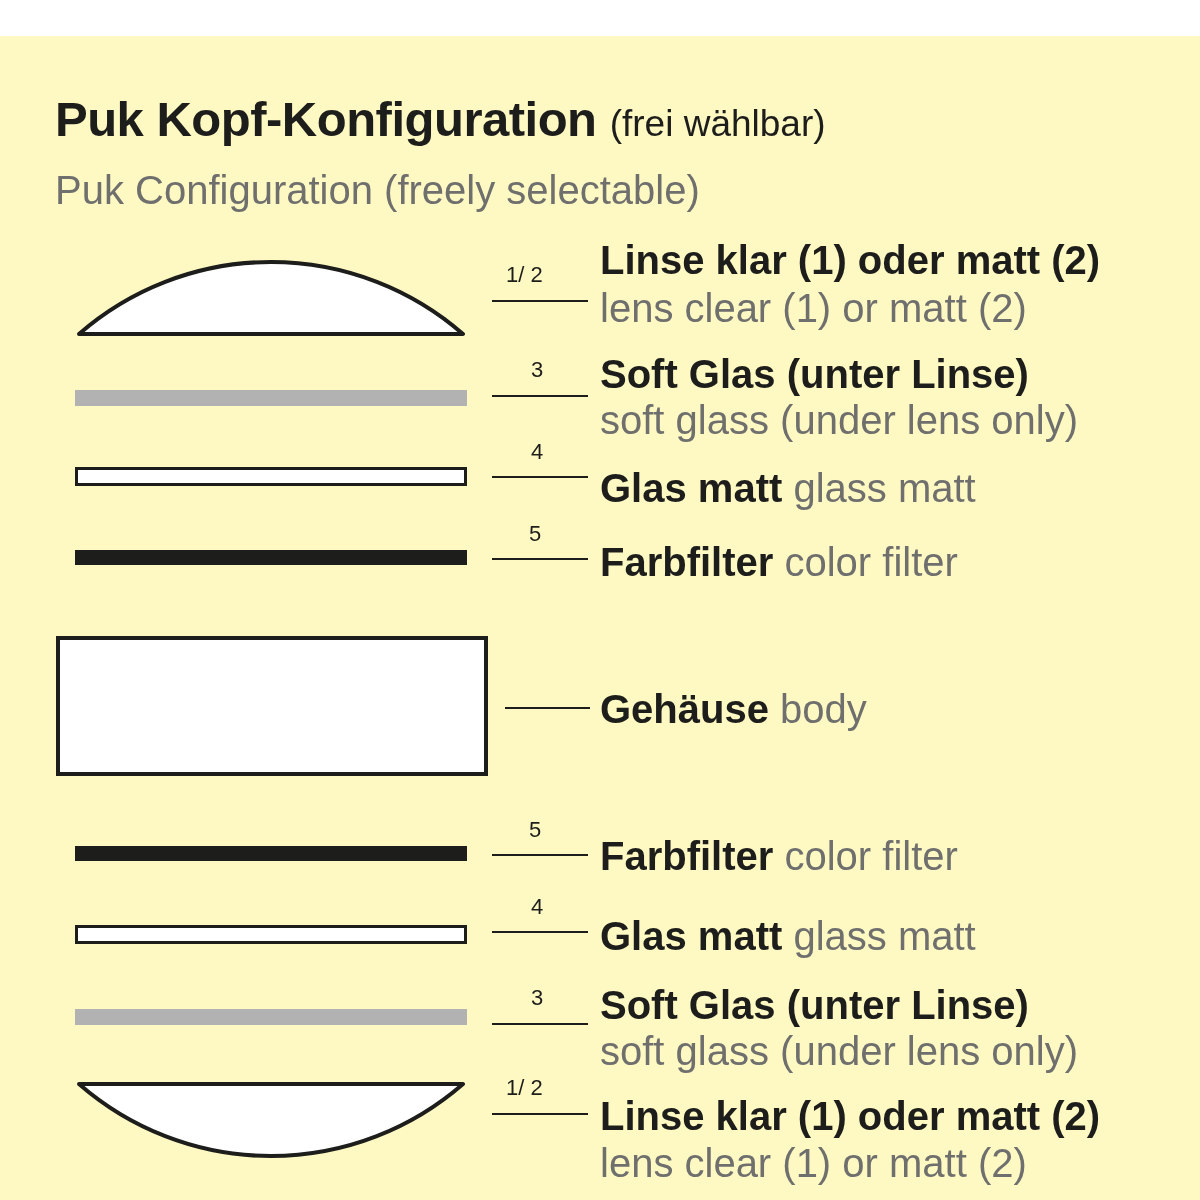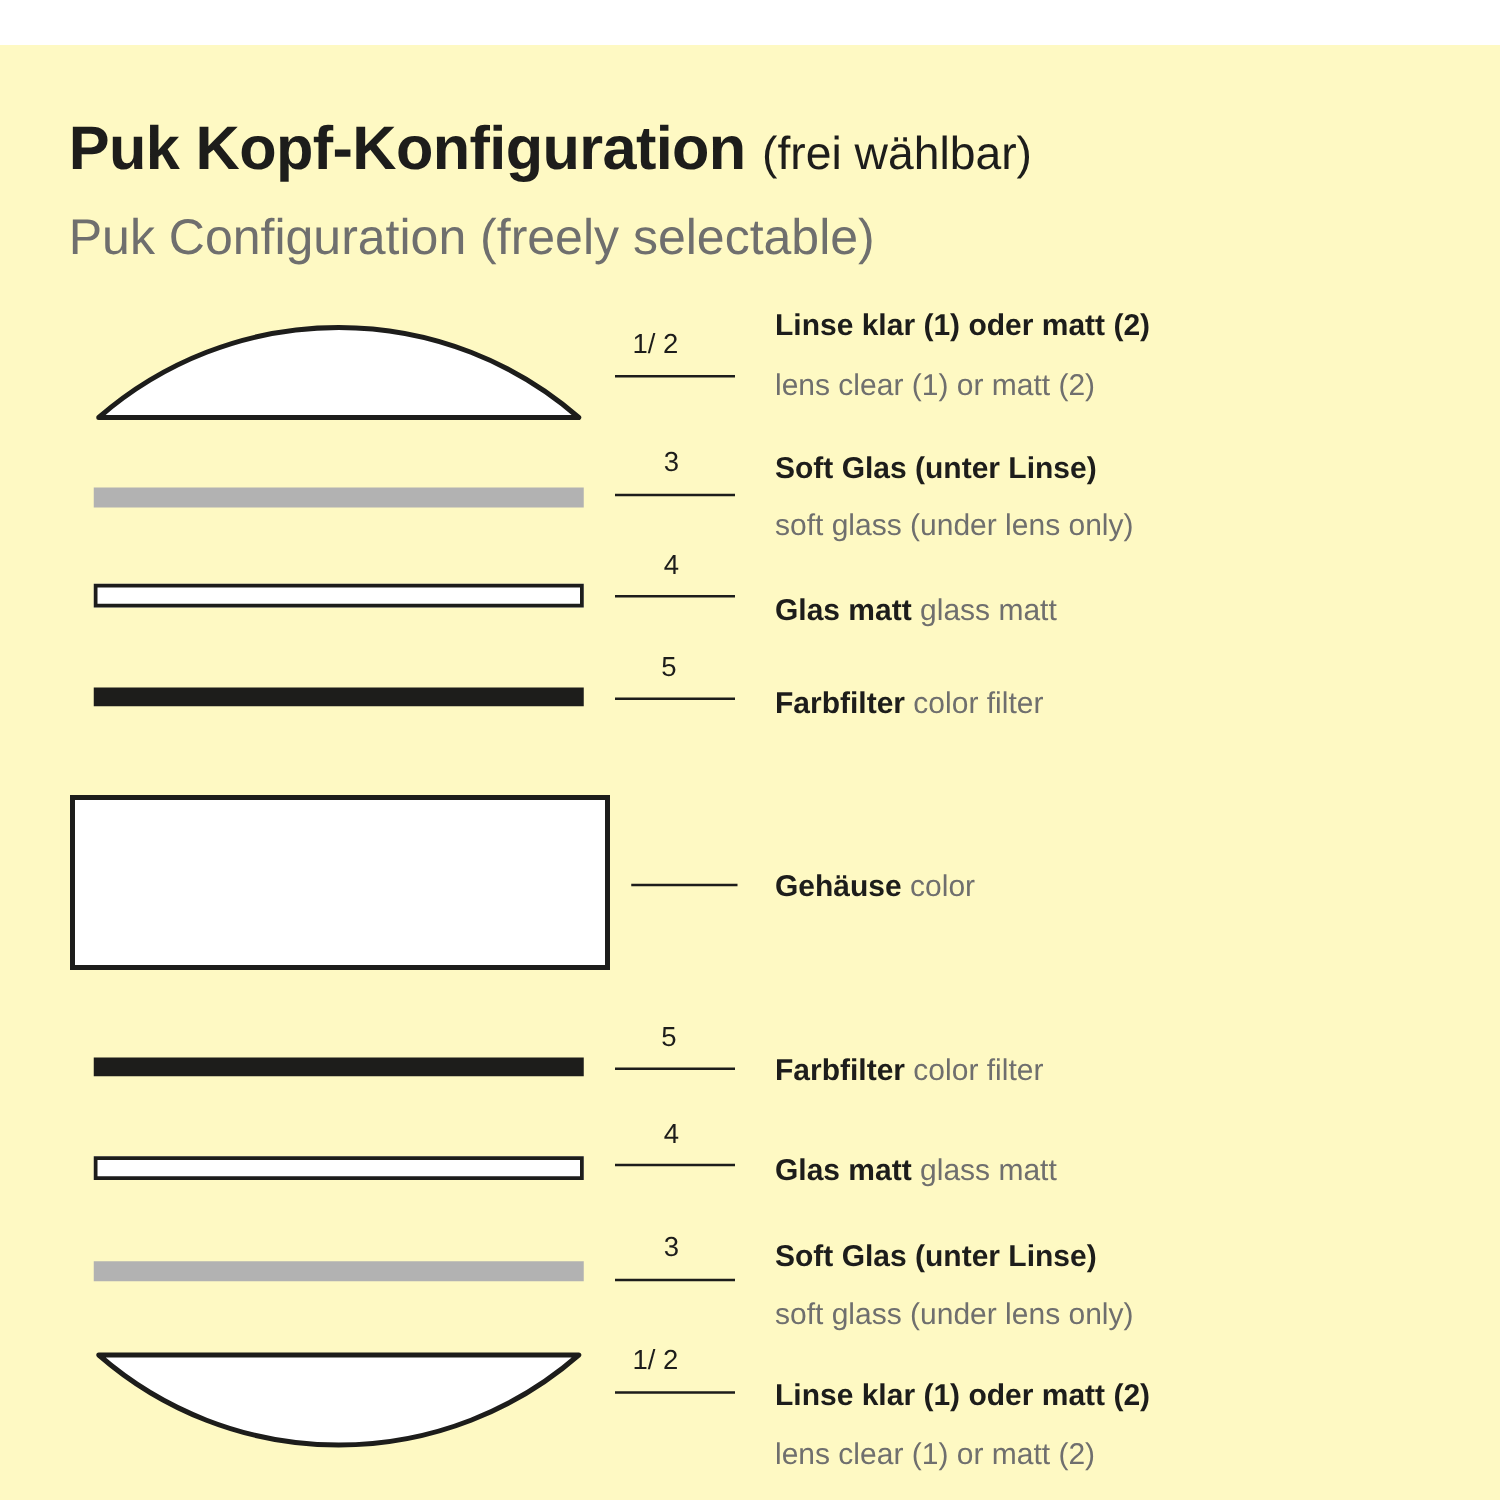--- a/index.html
+++ b/index.html
@@ -82,22 +82,22 @@
   }
   .num {
     font-size: 22px;
     font-weight: 400;
     color: #1d1d1b;
     white-space: nowrap;
   }
 
   
   .lbl {
-    left: 620px;
-    font-size: 24px;
+    left: 600px;
+    font-size: 40px;
     line-height: 47px;
     white-space: nowrap;
   }
   .de { font-weight: 700; color: #1d1d1b; }
   .en { font-weight: 400; color: #6f6f6e; }
 </style>
 </head>
 <body>
 
 <div id="canvas">
@@ -179,21 +179,21 @@
     <span class="en">glass matt</span>
   </div>
 
   <div class="abs lbl" style="top:503px;">
     <span class="de">Farbfilter</span>
     <span class="en">color filter</span>
   </div>
 
   <div class="abs lbl" style="top:650px;">
     <span class="de">Gehäuse</span>
-    <span class="en">color</span>
+    <span class="en">body</span>
   </div>
 
   <div class="abs lbl" style="top:797px;">
     <span class="de">Farbfilter</span>
     <span class="en">color filter</span>
   </div>
 
   <div class="abs lbl" style="top:877px;">
     <span class="de">Glas matt</span>
     <span class="en">glass matt</span>

